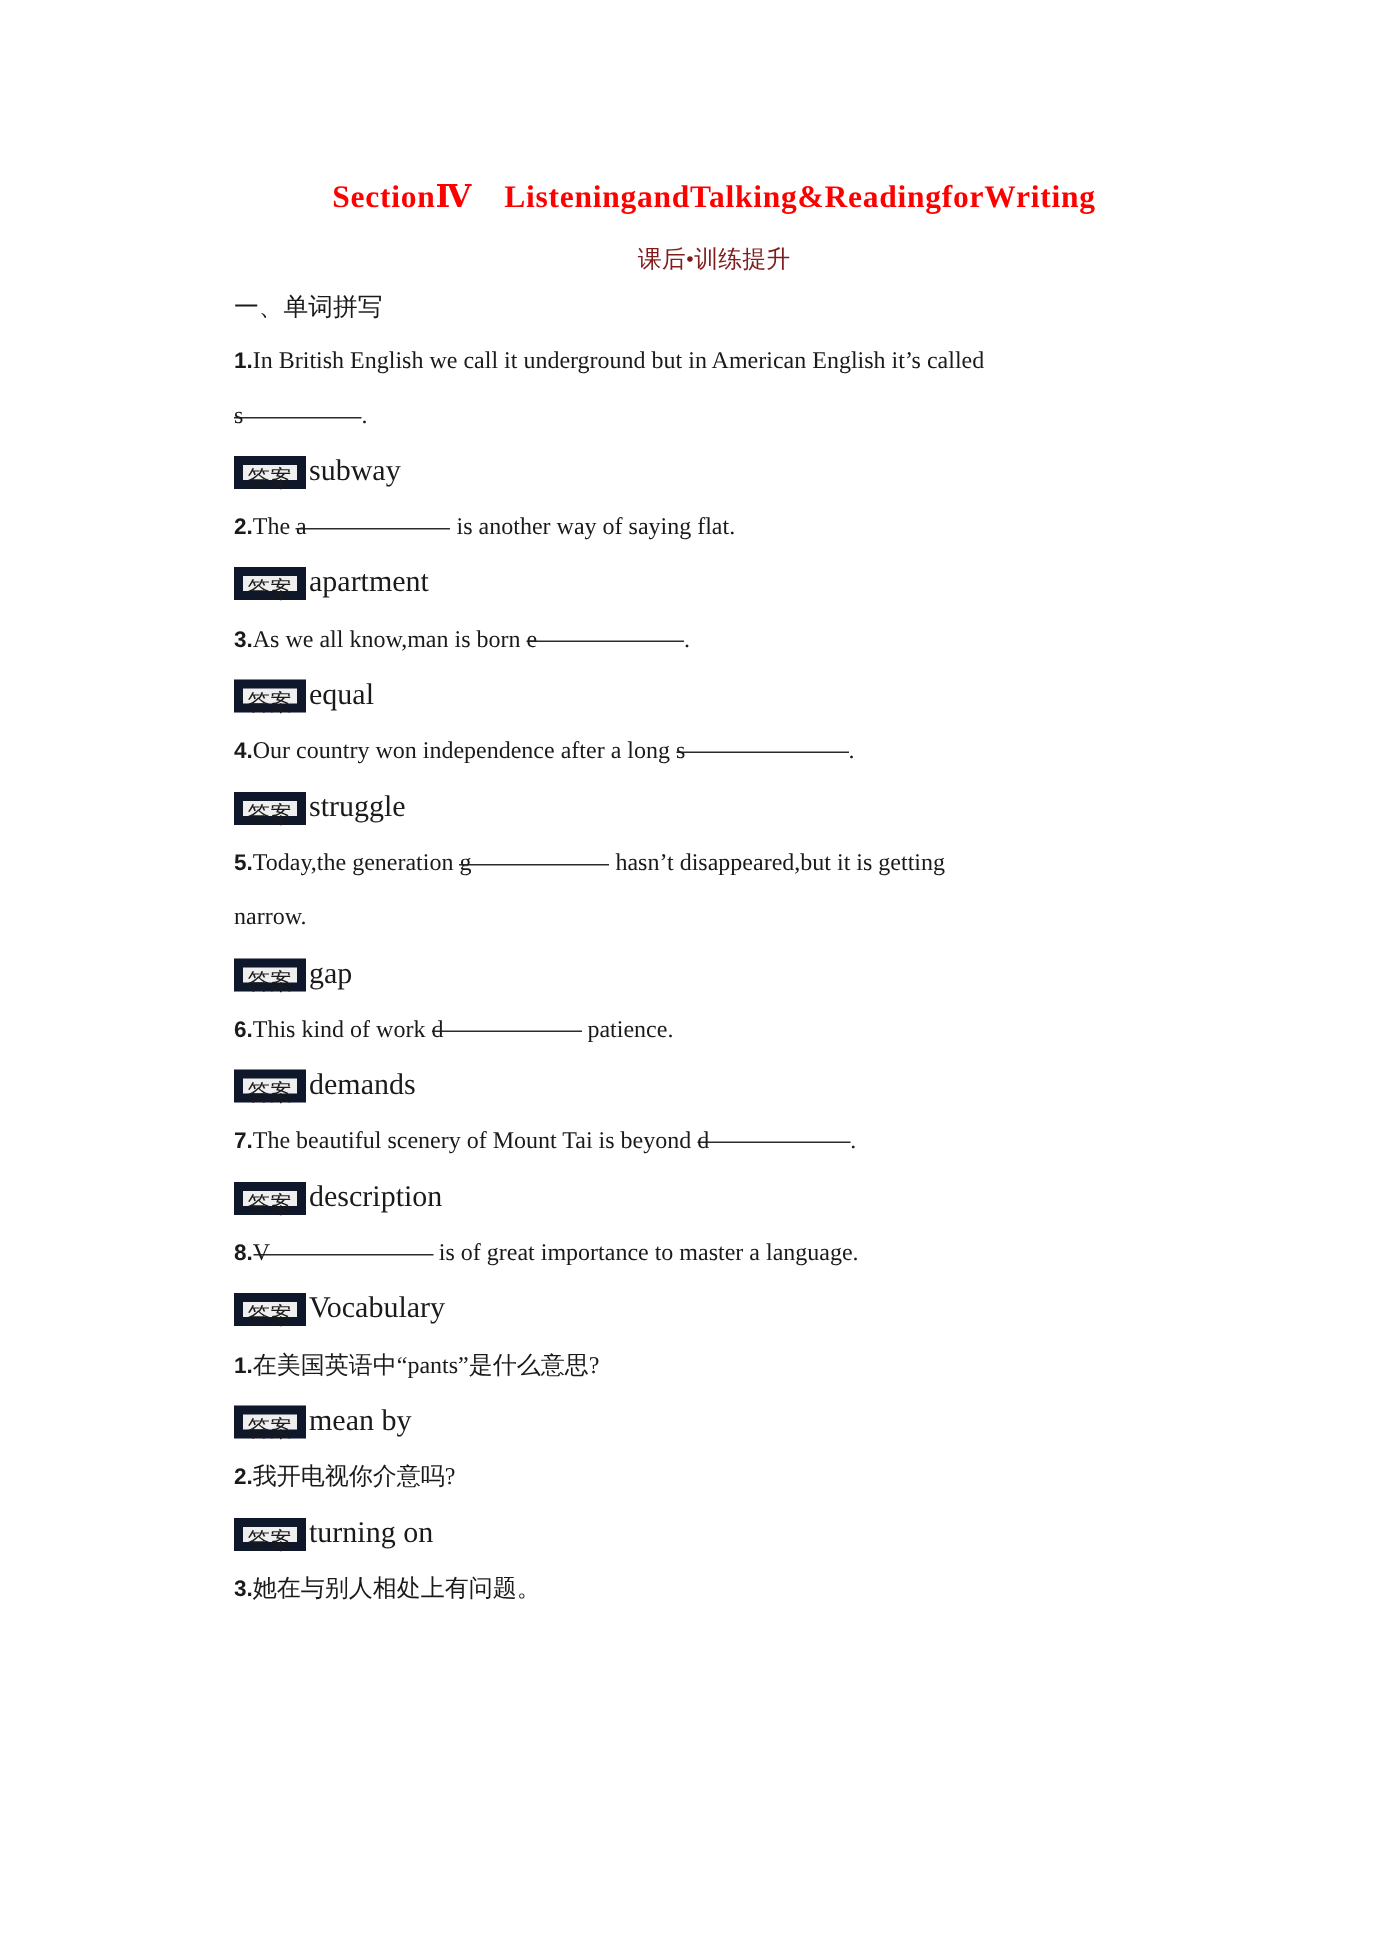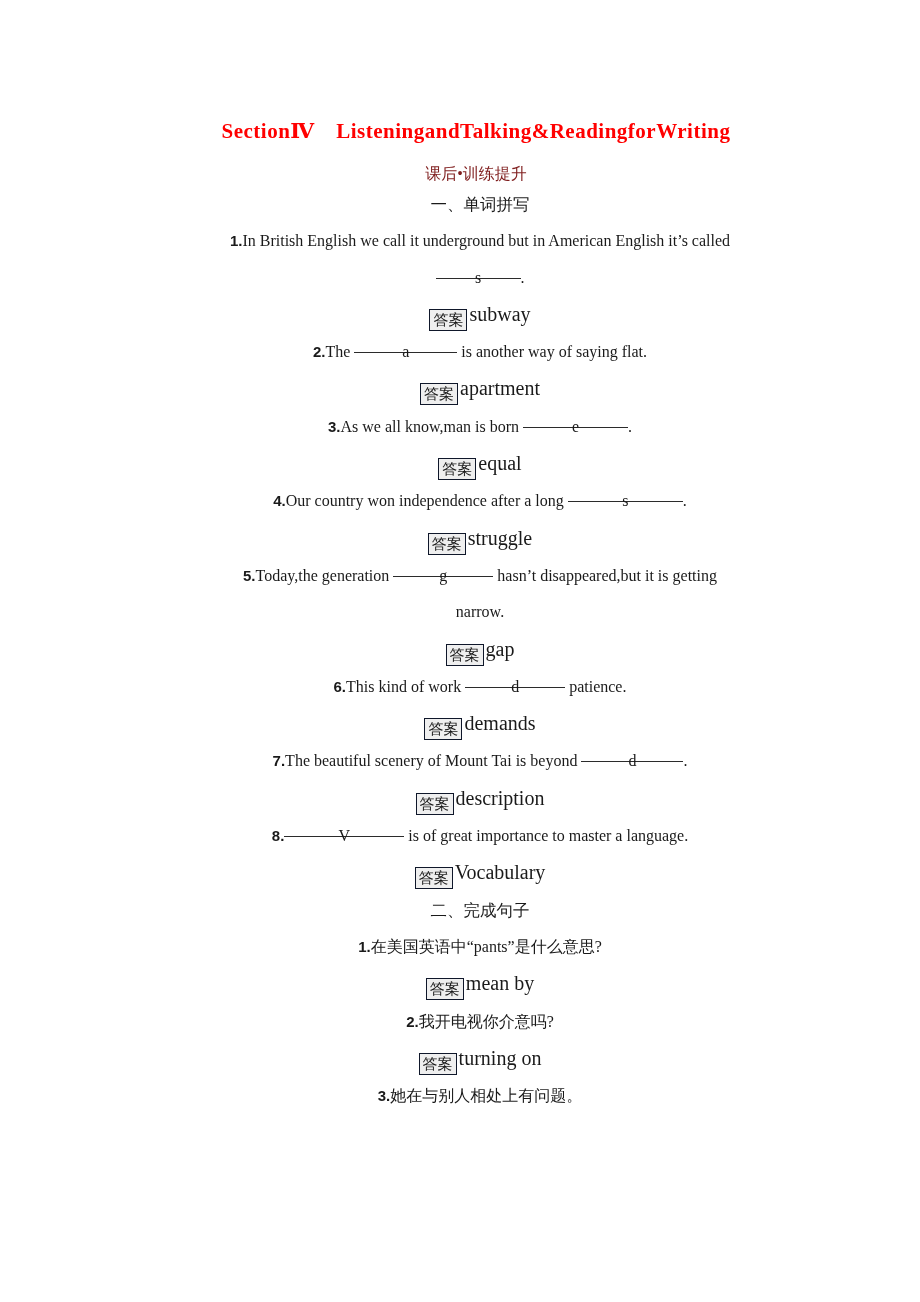--- a/index.html
+++ b/index.html
@@ -24,33 +24,32 @@
     color:#7f1d1d;
   }
   .content{
     margin:5px 0 0 140px;
     width:648px;
   }
   .line{
     line-height:36.3px;
     font-size:16px;
     white-space:pre-wrap;
-    text-align:center;
   }
   .heading{font-size:16.5px;}
   .num{font-weight:bold;font-family:"Liberation Sans","DejaVu Sans",sans-serif;font-size:15px;}
   .blank{
     display:inline-block;
     border-bottom:1px solid #2b2b2b;
     height:18px;
     vertical-align:baseline;
   }
   .badge{
     display:inline-block;
-    border:1px solid #0f172a;
+    border:6px solid #0f172a;
     background:#efefef;
     padding:0 3px;
     font-size:15px;
     line-height:21px;
     height:22px;
     box-sizing:border-box;
     vertical-align:-4px;
     margin-right:2px;
   }
   .ans{font-size:20px;}
@@ -74,20 +73,19 @@
       <div class="line"><span class="badge">答案</span><span class="ans">struggle</span></div>
       <div class="line"><span class="num">5.</span><span>Today,the generation </span><span class="blank" style="width: 100px;">g</span><span> hasn’t disappeared,but it is getting</span></div>
       <div class="line"><span>narrow.</span></div>
       <div class="line"><span class="badge">答案</span><span class="ans">gap</span></div>
       <div class="line"><span class="num">6.</span><span>This kind of work </span><span class="blank" style="width: 100px;">d</span><span> patience.</span></div>
       <div class="line"><span class="badge">答案</span><span class="ans">demands</span></div>
       <div class="line"><span class="num">7.</span><span>The beautiful scenery of Mount Tai is beyond </span><span class="blank" style="width: 102px;">d</span><span>.</span></div>
       <div class="line"><span class="badge">答案</span><span class="ans">description</span></div>
       <div class="line"><span class="num">8.</span><span class="blank" style="width: 120px;">V</span><span> is of great importance to master a language.</span></div>
       <div class="line"><span class="badge">答案</span><span class="ans">Vocabulary</span></div>
-      <div class="line heading"><span>二、完成句子</span></div>
       <div class="line"><span class="num">1.</span><span>在美国英语中“pants”是什么意思?</span></div>
       <div class="line"><span class="badge">答案</span><span class="ans">mean by</span></div>
       <div class="line"><span class="num">2.</span><span>我开电视你介意吗?</span></div>
       <div class="line"><span class="badge">答案</span><span class="ans">turning on</span></div>
       <div class="line"><span class="num">3.</span><span>她在与别人相处上有问题。</span></div>
     </div>
 </div>
 
 </body></html>

